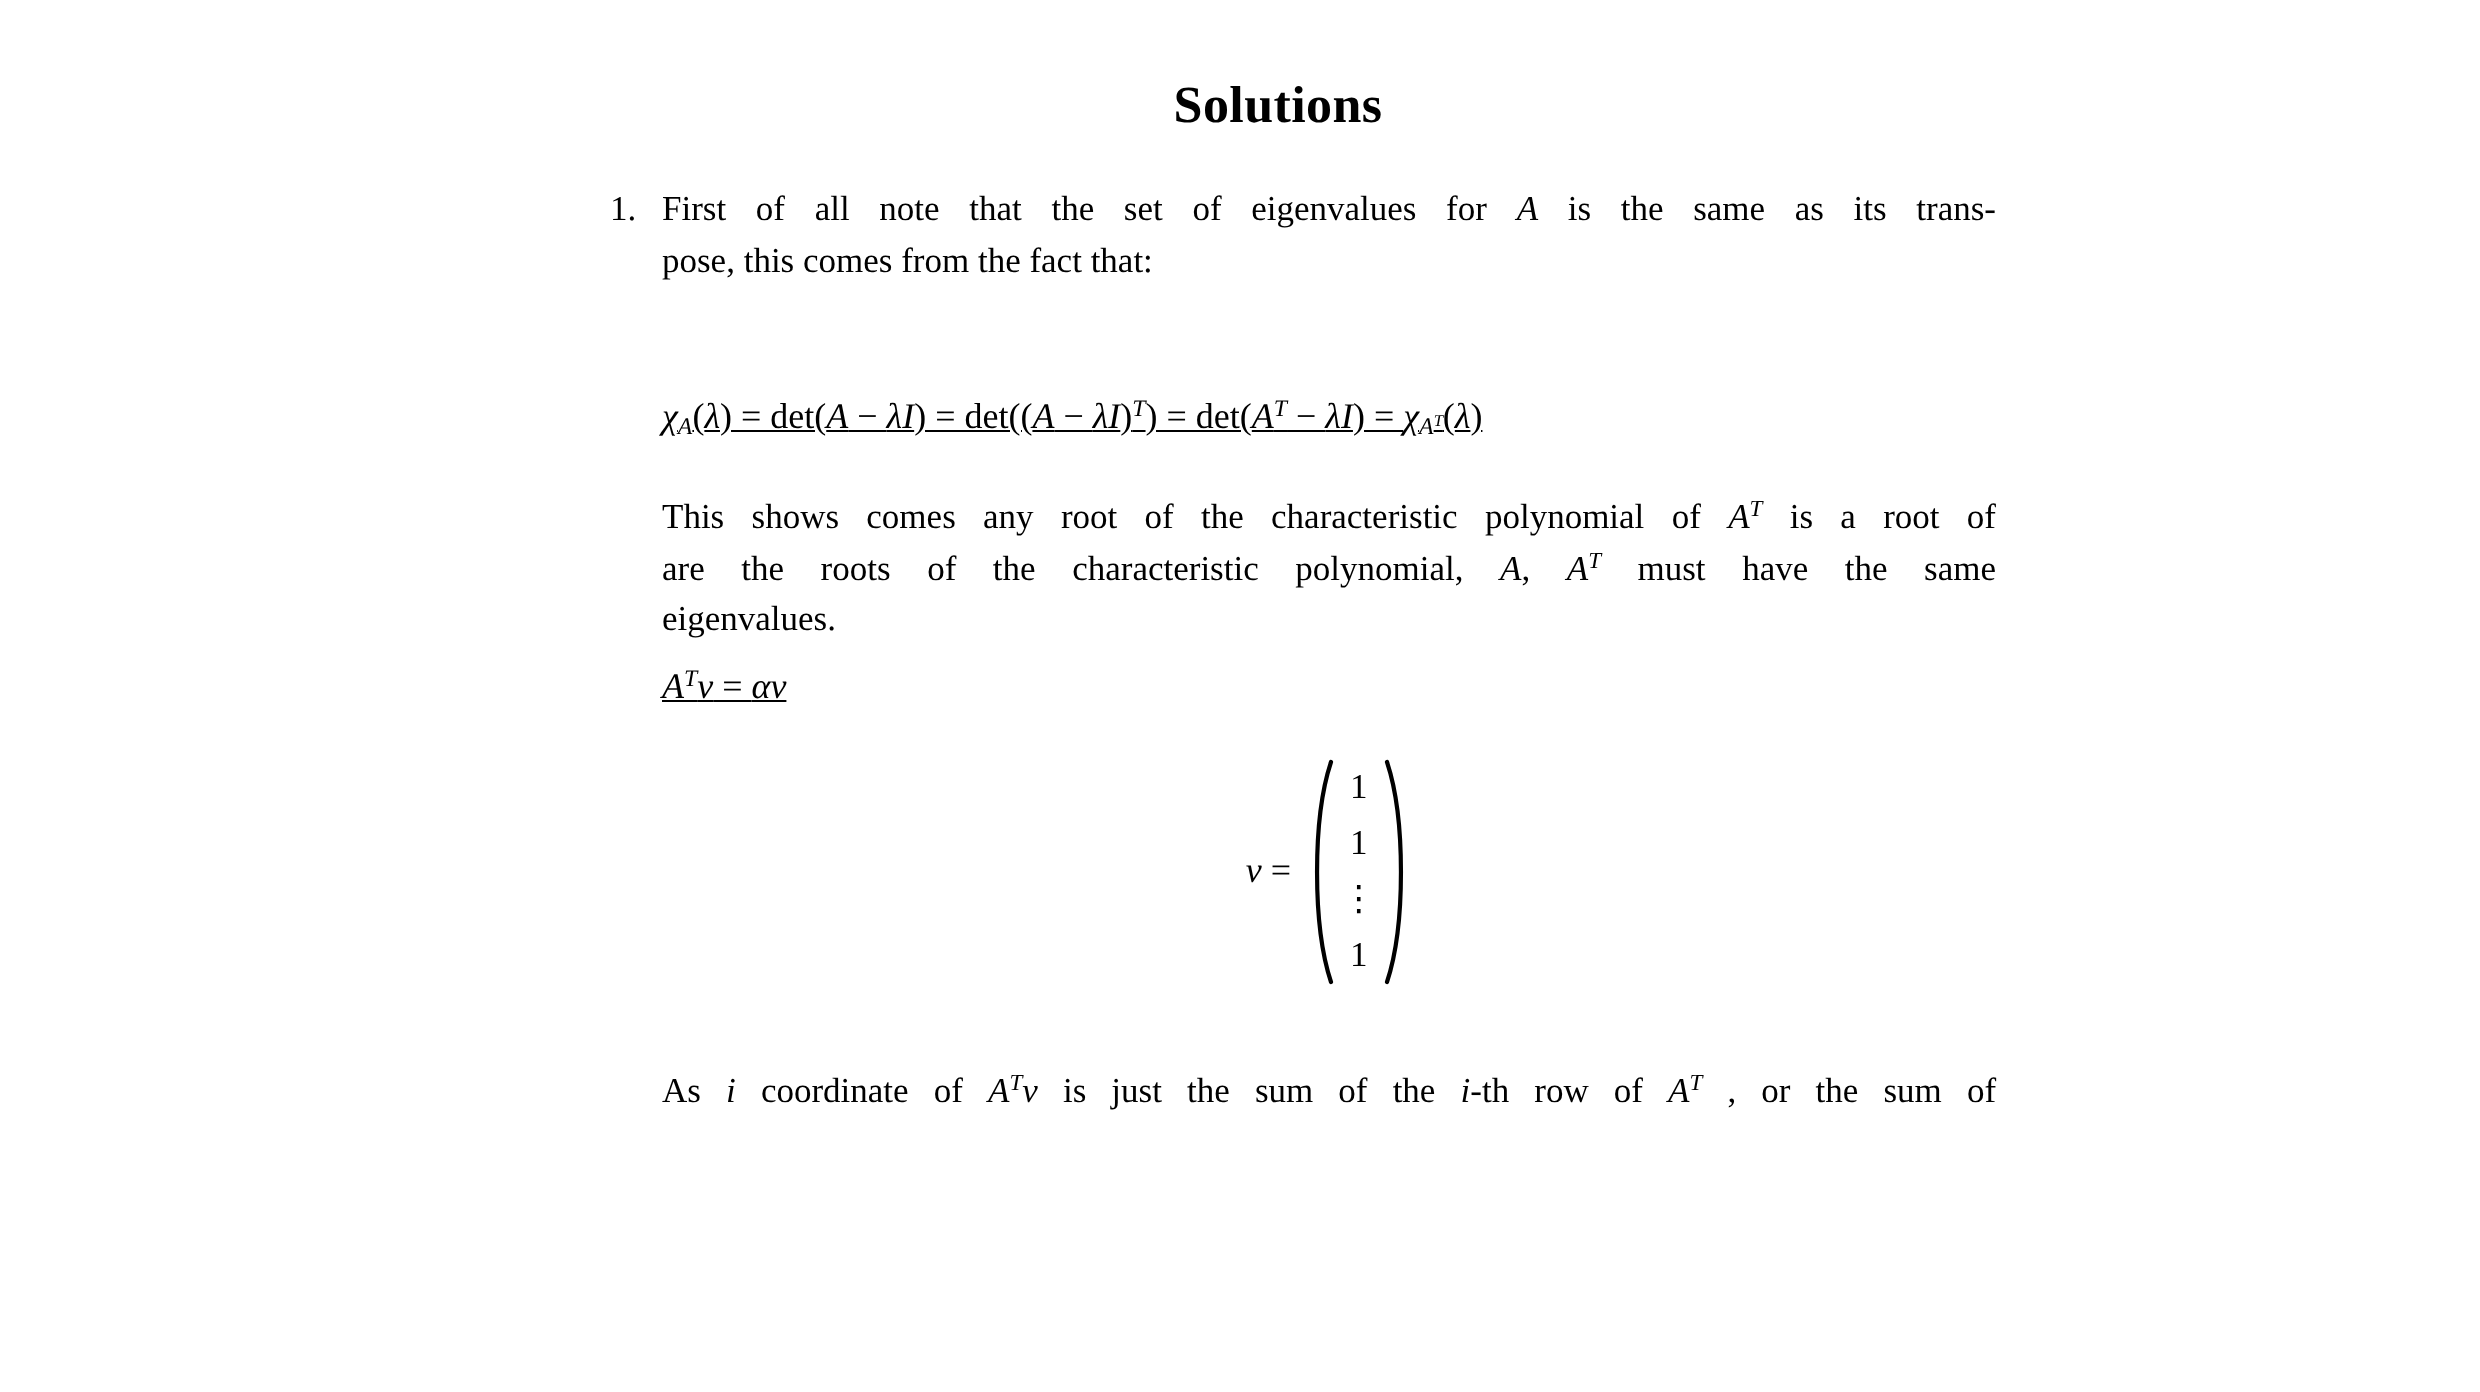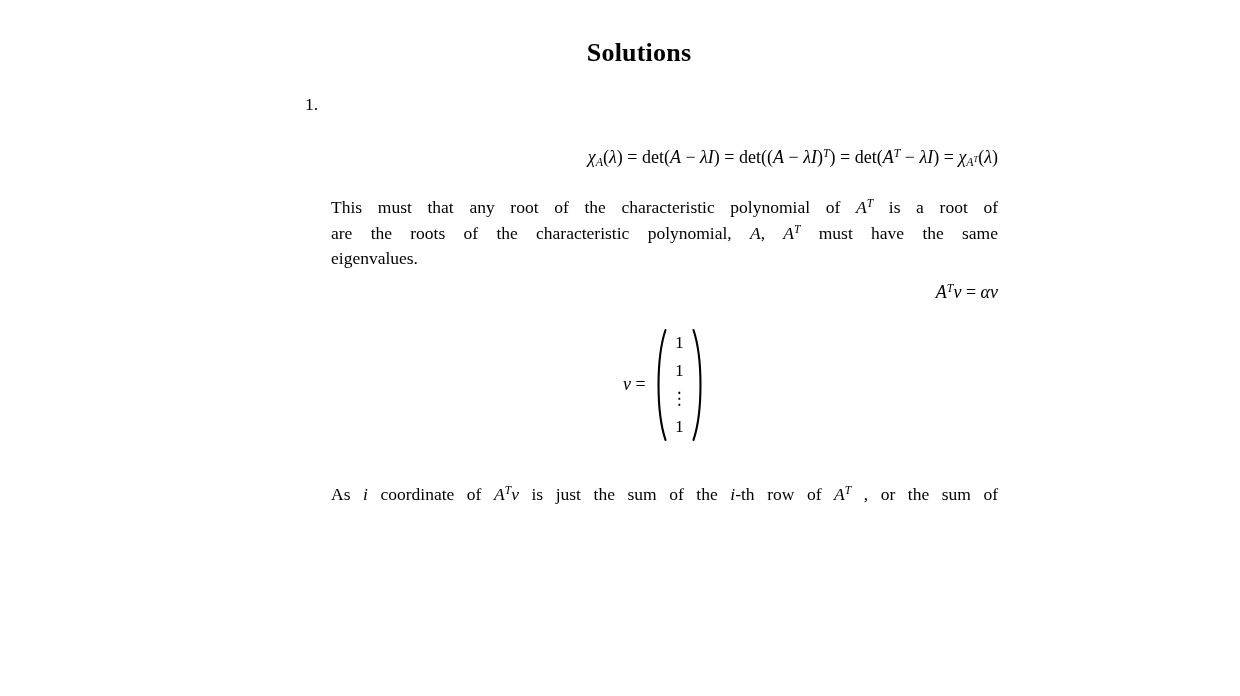--- a/index.html
+++ b/index.html
@@ -54,22 +54,23 @@
     line-height:0;
   }
   .subsup {
     font-size:0.46em;
     font-style:italic;
     position:relative;
     top:-0.1em;
     line-height:0;
   }
   .eq {
-    text-align:right;
+    text-align:left;
     line-height:26px;
+    text-decoration:underline;
   }
   .eq-chi   { margin-top:52px; margin-bottom:25px; font-size:18px; }
   .eq-atv   { font-size:18px; }
   .where    { margin-top:21px; }
   .vec-eq {
     margin-top:22px;
     height:116px;
     display:flex;
     justify-content:center;
     align-items:center;
@@ -95,25 +96,29 @@
 
 <div class="page">
   <div class="doc">
 
     <div class="title">Solutions</div>
 
     <div class="item">
       <div class="item-no">1.</div>
       <div class="item-body">
 
+        <div class="para">
+          <div class="line jline"><span class="r">First of all note that the set of eigenvalues for </span><span class="i">A</span><span class="r"> is the same as its trans-</span></div>
+          <div class="line"><span class="r">pose, this comes from the fact that:</span></div>
+        </div>
 
         <div class="eq eq-chi"><span class="i">χ</span><span class="sub">A</span><span class="r">(</span><span class="i">λ</span><span class="r">) = det(</span><span class="i">A</span><span class="r"> − </span><span class="i">λI</span><span class="r">) = det((</span><span class="i">A</span><span class="r"> − </span><span class="i">λI</span><span class="r">)</span><span class="sup">T</span><span class="r">) = det(</span><span class="i">A</span><span class="sup">T</span><span class="r"> − </span><span class="i">λI</span><span class="r">) = </span><span class="i">χ</span><span class="sub">A</span><span class="subsup">T</span><span class="r">(</span><span class="i">λ</span><span class="r">)</span></div>
 
         <div class="para">
-          <div class="line jline"><span class="r">This must that any root of the characteristic polynomial of </span><span class="i">A</span><span class="sup">T</span><span class="r"> is a root of</span></div>
+          <div class="line jline"><span class="r">This shows comes any root of the characteristic polynomial of </span><span class="i">A</span><span class="sup">T</span><span class="r"> is a root of</span></div>
           <div class="line jline"><span class="r">are the roots of the characteristic polynomial, </span><span class="i">A</span><span class="r">, </span><span class="i">A</span><span class="sup">T</span><span class="r"> must have the same</span></div>
           <div class="line"><span class="r">eigenvalues.</span></div>
         </div>
 
         <div class="para para-gap">
         </div>
 
         <div class="eq eq-atv"><span class="i">A</span><span class="sup">T</span><span class="i">v</span><span class="r"> = </span><span class="i">αv</span></div>
 
 

